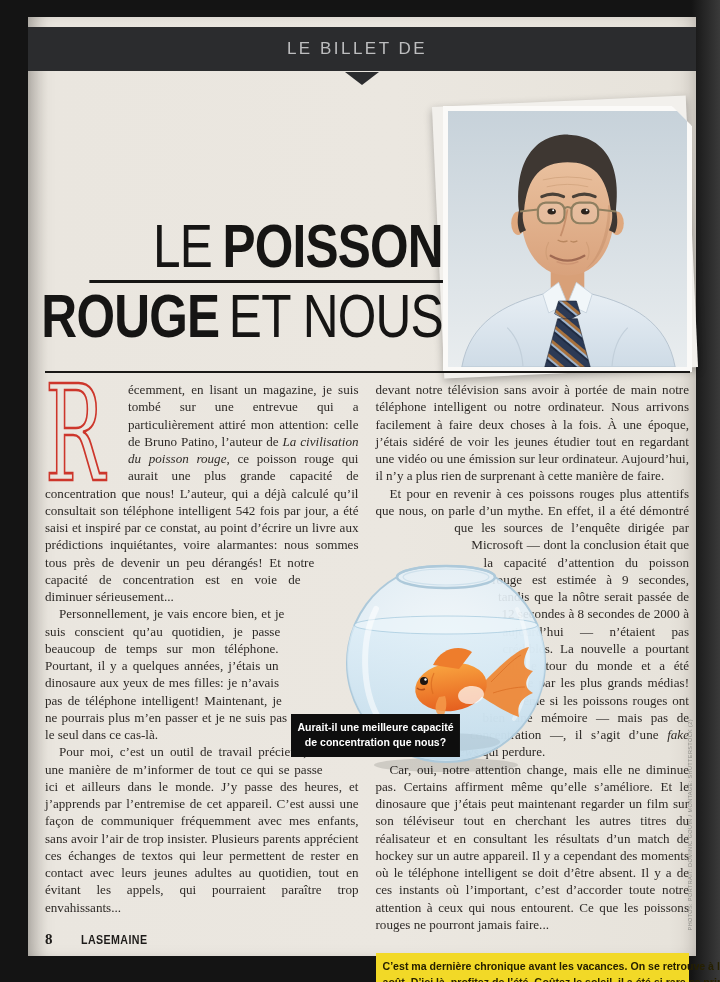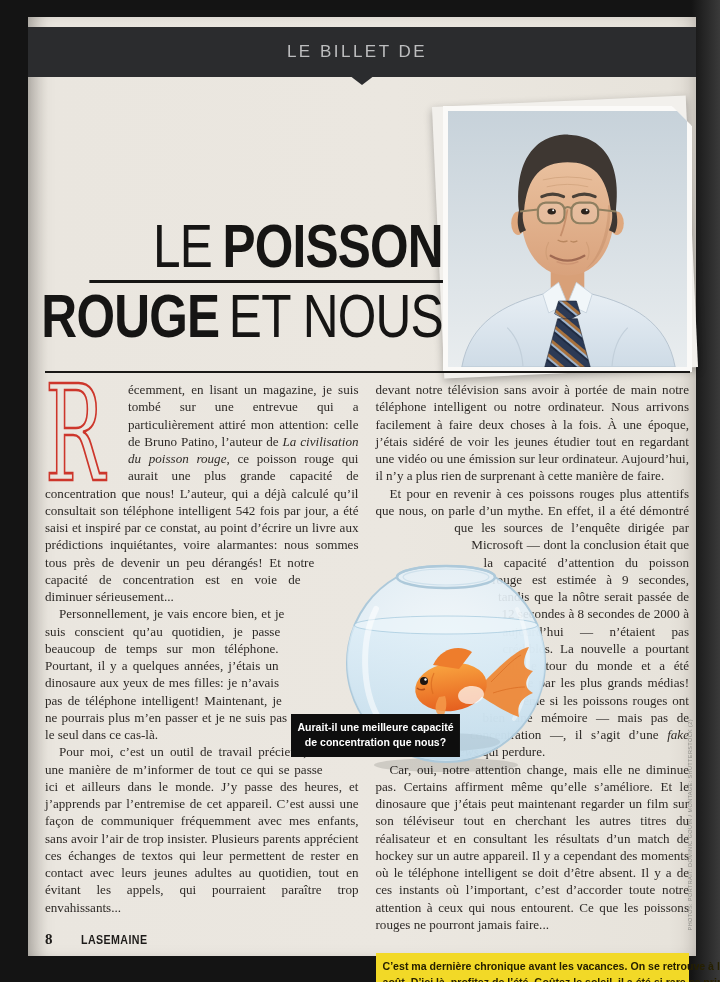--- a/index.html
+++ b/index.html
@@ -9,21 +9,21 @@
     font-family:"Liberation Sans",sans-serif;
   }
   
   .page{
     position:absolute;left:28px;top:17px;width:668px;height:939px;
     background:linear-gradient(90deg,#dcd7cf 0,#eae6df 3%,#ebe7e0 55%,#e7e3db 96%,#ddd8d0 100%);
     box-shadow:inset 16px 0 22px -14px rgba(0,0,0,.35), inset -10px 0 16px -10px rgba(0,0,0,.2);
   }
   
   .kicker-bar{
-    position:absolute;left:0;top:10px;width:100%;height:50px;background:#2b2c2e;
+    position:absolute;left:0;top:10px;width:100%;height:44px;background:#2b2c2e;
     display:flex;align-items:center;justify-content:center;
     font-size:17px;letter-spacing:2.5px;white-space:nowrap;
   }
   .kick-light{color:#bdbebf;font-weight:400;margin-right:10px;}
   .kick-bold{color:#ffffff;font-weight:700;}
   .kicker-tri{
     position:absolute;left:50%;top:55px;margin-left:-17px;width:0;height:0;
     border-left:17px solid transparent;border-right:17px solid transparent;border-top:13px solid #2b2c2e;
   }
   

